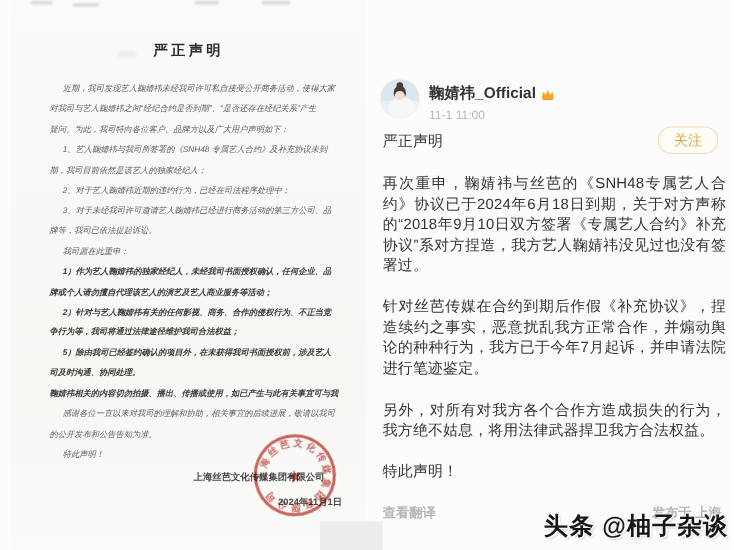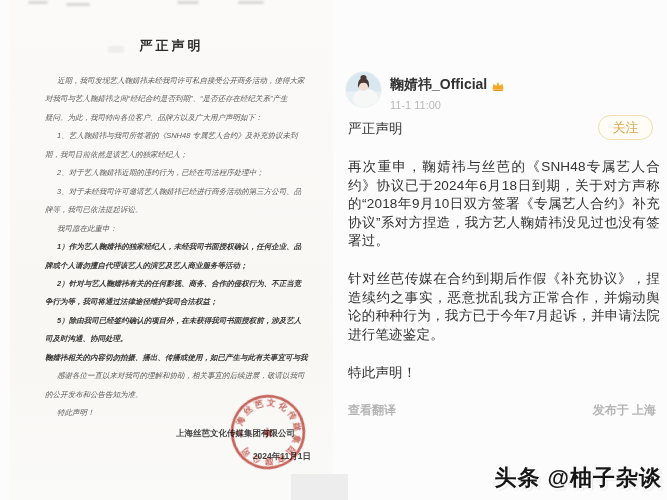--- a/index.html
+++ b/index.html
@@ -159,20 +159,21 @@
       </div>
 
       <button class="follow-btn">关注</button>
     </div>
 
     <div class="post-body">
 
     <p class="post-para">严正声明</p>
         <p class="post-para">再次重申，鞠婧祎与丝芭的《SNH48专属艺人合约》协议已于2024年6月18日到期，关于对方声称的“2018年9月10日双方签署《专属艺人合约》补充协议”系对方捏造，我方艺人鞠婧祎没见过也没有签署过。</p>
         <p class="post-para">针对丝芭传媒在合约到期后作假《补充协议》，捏造续约之事实，恶意扰乱我方正常合作，并煽动舆论的种种行为，我方已于今年7月起诉，并申请法院进行笔迹鉴定。</p>
+        <p class="post-para">另外，对所有对我方各个合作方造成损失的行为，我方绝不姑息，将用法律武器捍卫我方合法权益。</p>
         <p class="post-para">特此声明！</p>
       </div>
 
     <div class="post-footer">
       <span class="translate-link">查看翻译</span>
       <span>发布于 上海</span>
     </div>
   </div>
 
   <div class="watermark">头条 @柚子杂谈</div>

